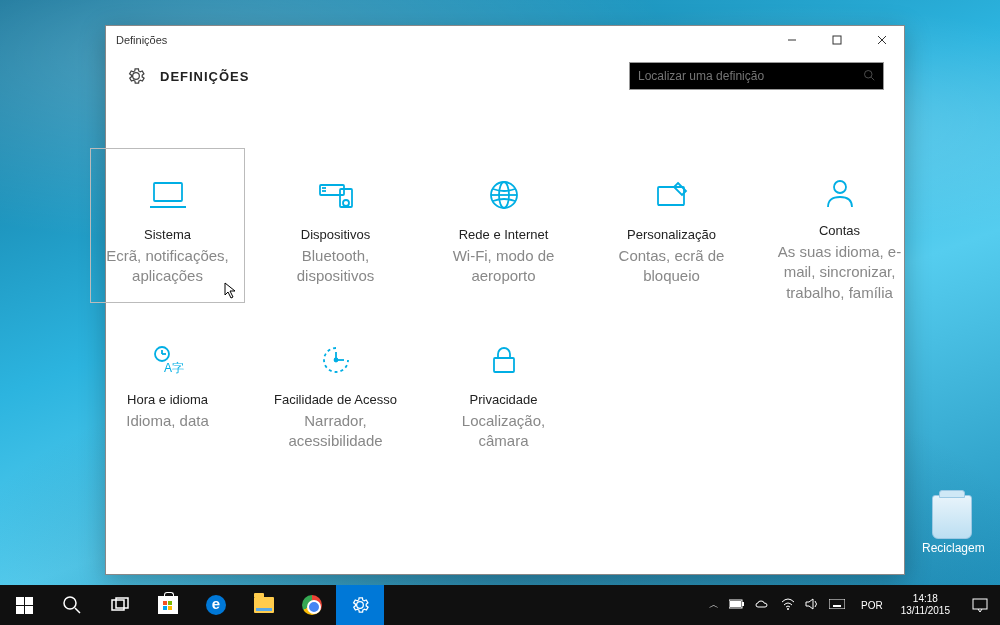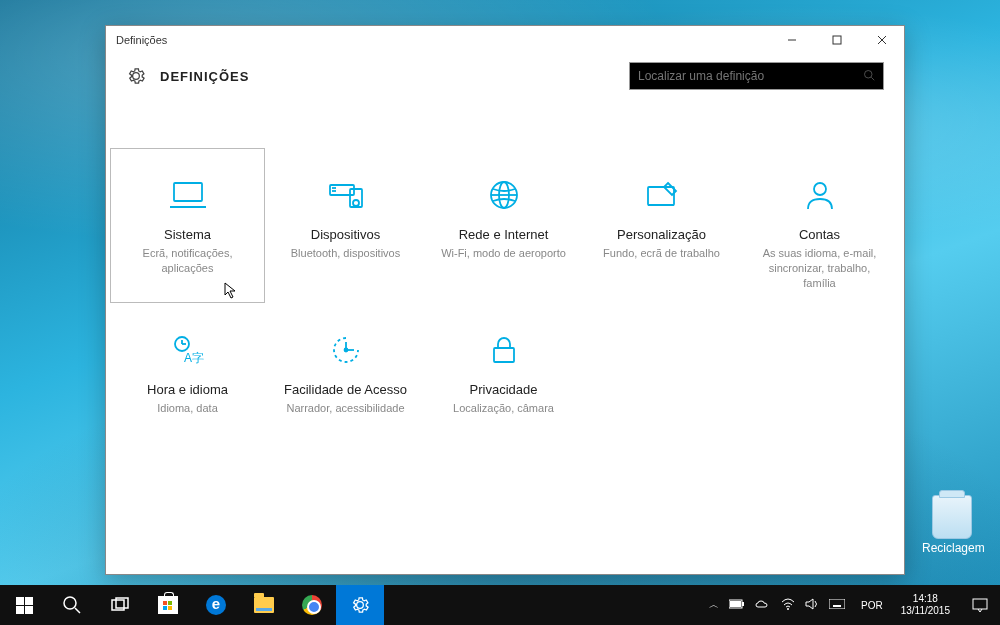--- a/index.html
+++ b/index.html
@@ -14,27 +14,27 @@
 .titlebar { height: 28px; display: flex; align-items: center; padding-left: 10px; font-size: 11px; color: #333; }
 .titlebar-buttons { margin-left: auto; display: flex; }
 .tb-btn { width: 45px; height: 28px; display:flex; align-items:center; justify-content:center; font-size:10px; color:#333; }
 .header { display:flex; align-items:center; padding: 8px 20px 18px 20px; }
 .header-gear { width: 20px; height: 20px; }
 .header-title { font-size: 13px; font-weight: 600; letter-spacing: 1px; margin-left: 14px; color:#222; }
 .searchbox { margin-left:auto; width: 255px; height: 28px; border:1px solid #999; display:flex; align-items:center; padding:0 8px; background:#000000; }
 .searchbox input { flex:1; border:none; outline:none; font-size:12px; color:#666; background:transparent; }
 .searchbox .sicon { font-size:12px; color:#666; }
 .content { flex:1; padding: 40px 0 0 0; }
-.grid { display:grid; grid-template-columns: repeat(5, 158px); justify-content:center; gap: 0; }
+.grid { display:grid; grid-template-columns: repeat(5, 158px); justify-content:center; gap: 10px; }
 .tile { width:155px; height:155px; display:flex; flex-direction:column; align-items:center; padding-top:28px; text-align:center; border:1px solid transparent; cursor:default; }
 .tile.selected { border:1px solid #bbb; }
 .tile-icon { width:40px; height:36px; display:flex; align-items:center; justify-content:center; margin-bottom:14px; }
 .tile-icon svg { stroke:#00aee4; fill:none; stroke-width:1.8; }
 .tile-title { font-size:13px; color:#222; margin-bottom:4px; }
-.tile-desc { font-size:11px; color:#888; line-height:1.35; padding:0 10px; }
+.tile-desc { font-size:15px; color:#888; line-height:1.35; padding:0 10px; }
 .cursor { position:absolute; left:118px; top:256px; font-size:14px; color:#000; pointer-events:none; }
 
 .recycle { position:absolute; right:18px; bottom:70px; width:60px; text-align:center; color:#fff; font-size:12px; }
 .recycle .rb-ico { width:40px; height:44px; margin:0 auto 2px; background:linear-gradient(#e8f4fb,#bcdff2); border:1px solid #9cc9e4; border-radius:3px 3px 6px 6px; position:relative; }
 .recycle .rb-ico::before { content:""; position:absolute; top:-6px; left:6px; right:6px; height:6px; background:#cfe8f6; border:1px solid #9cc9e4; border-radius:3px 3px 0 0; }
 
 .taskbar { position:absolute; left:0; right:0; bottom:0; height:40px; background:#101010; display:flex; align-items:center; }
 .tb-left { display:flex; height:100%; }
 .tb-item { width:48px; height:40px; display:flex; align-items:center; justify-content:center; color:#fff; }
 .tb-item.active { background:#0078d7; }
@@ -152,21 +152,21 @@
 
       <div class="tile">
         <div class="tile-icon">
           <svg viewBox="0 0 40 32">
               <rect x="6" y="8" width="26" height="18" rx="1"></rect>
               <line x1="6" y1="26" x2="32" y2="26"></line>
               <path d="M26 4 L34 12 L30 16 L22 8 Z"></path>
             </svg>
         </div>
         <div class="tile-title">Personalização</div>
-        <div class="tile-desc">Fundo, ecrã de trabalho</div>
+        <div class="tile-desc">Contas, ecrã de bloqueio</div>
       </div>
 
       <div class="tile">
         <div class="tile-icon">
           <svg viewBox="0 0 40 32">
               <circle cx="20" cy="10" r="6"></circle>
               <path d="M8 30 Q8 20 20 20 Q32 20 32 30"></path>
             </svg>
         </div>
         <div class="tile-title">Contas</div>

